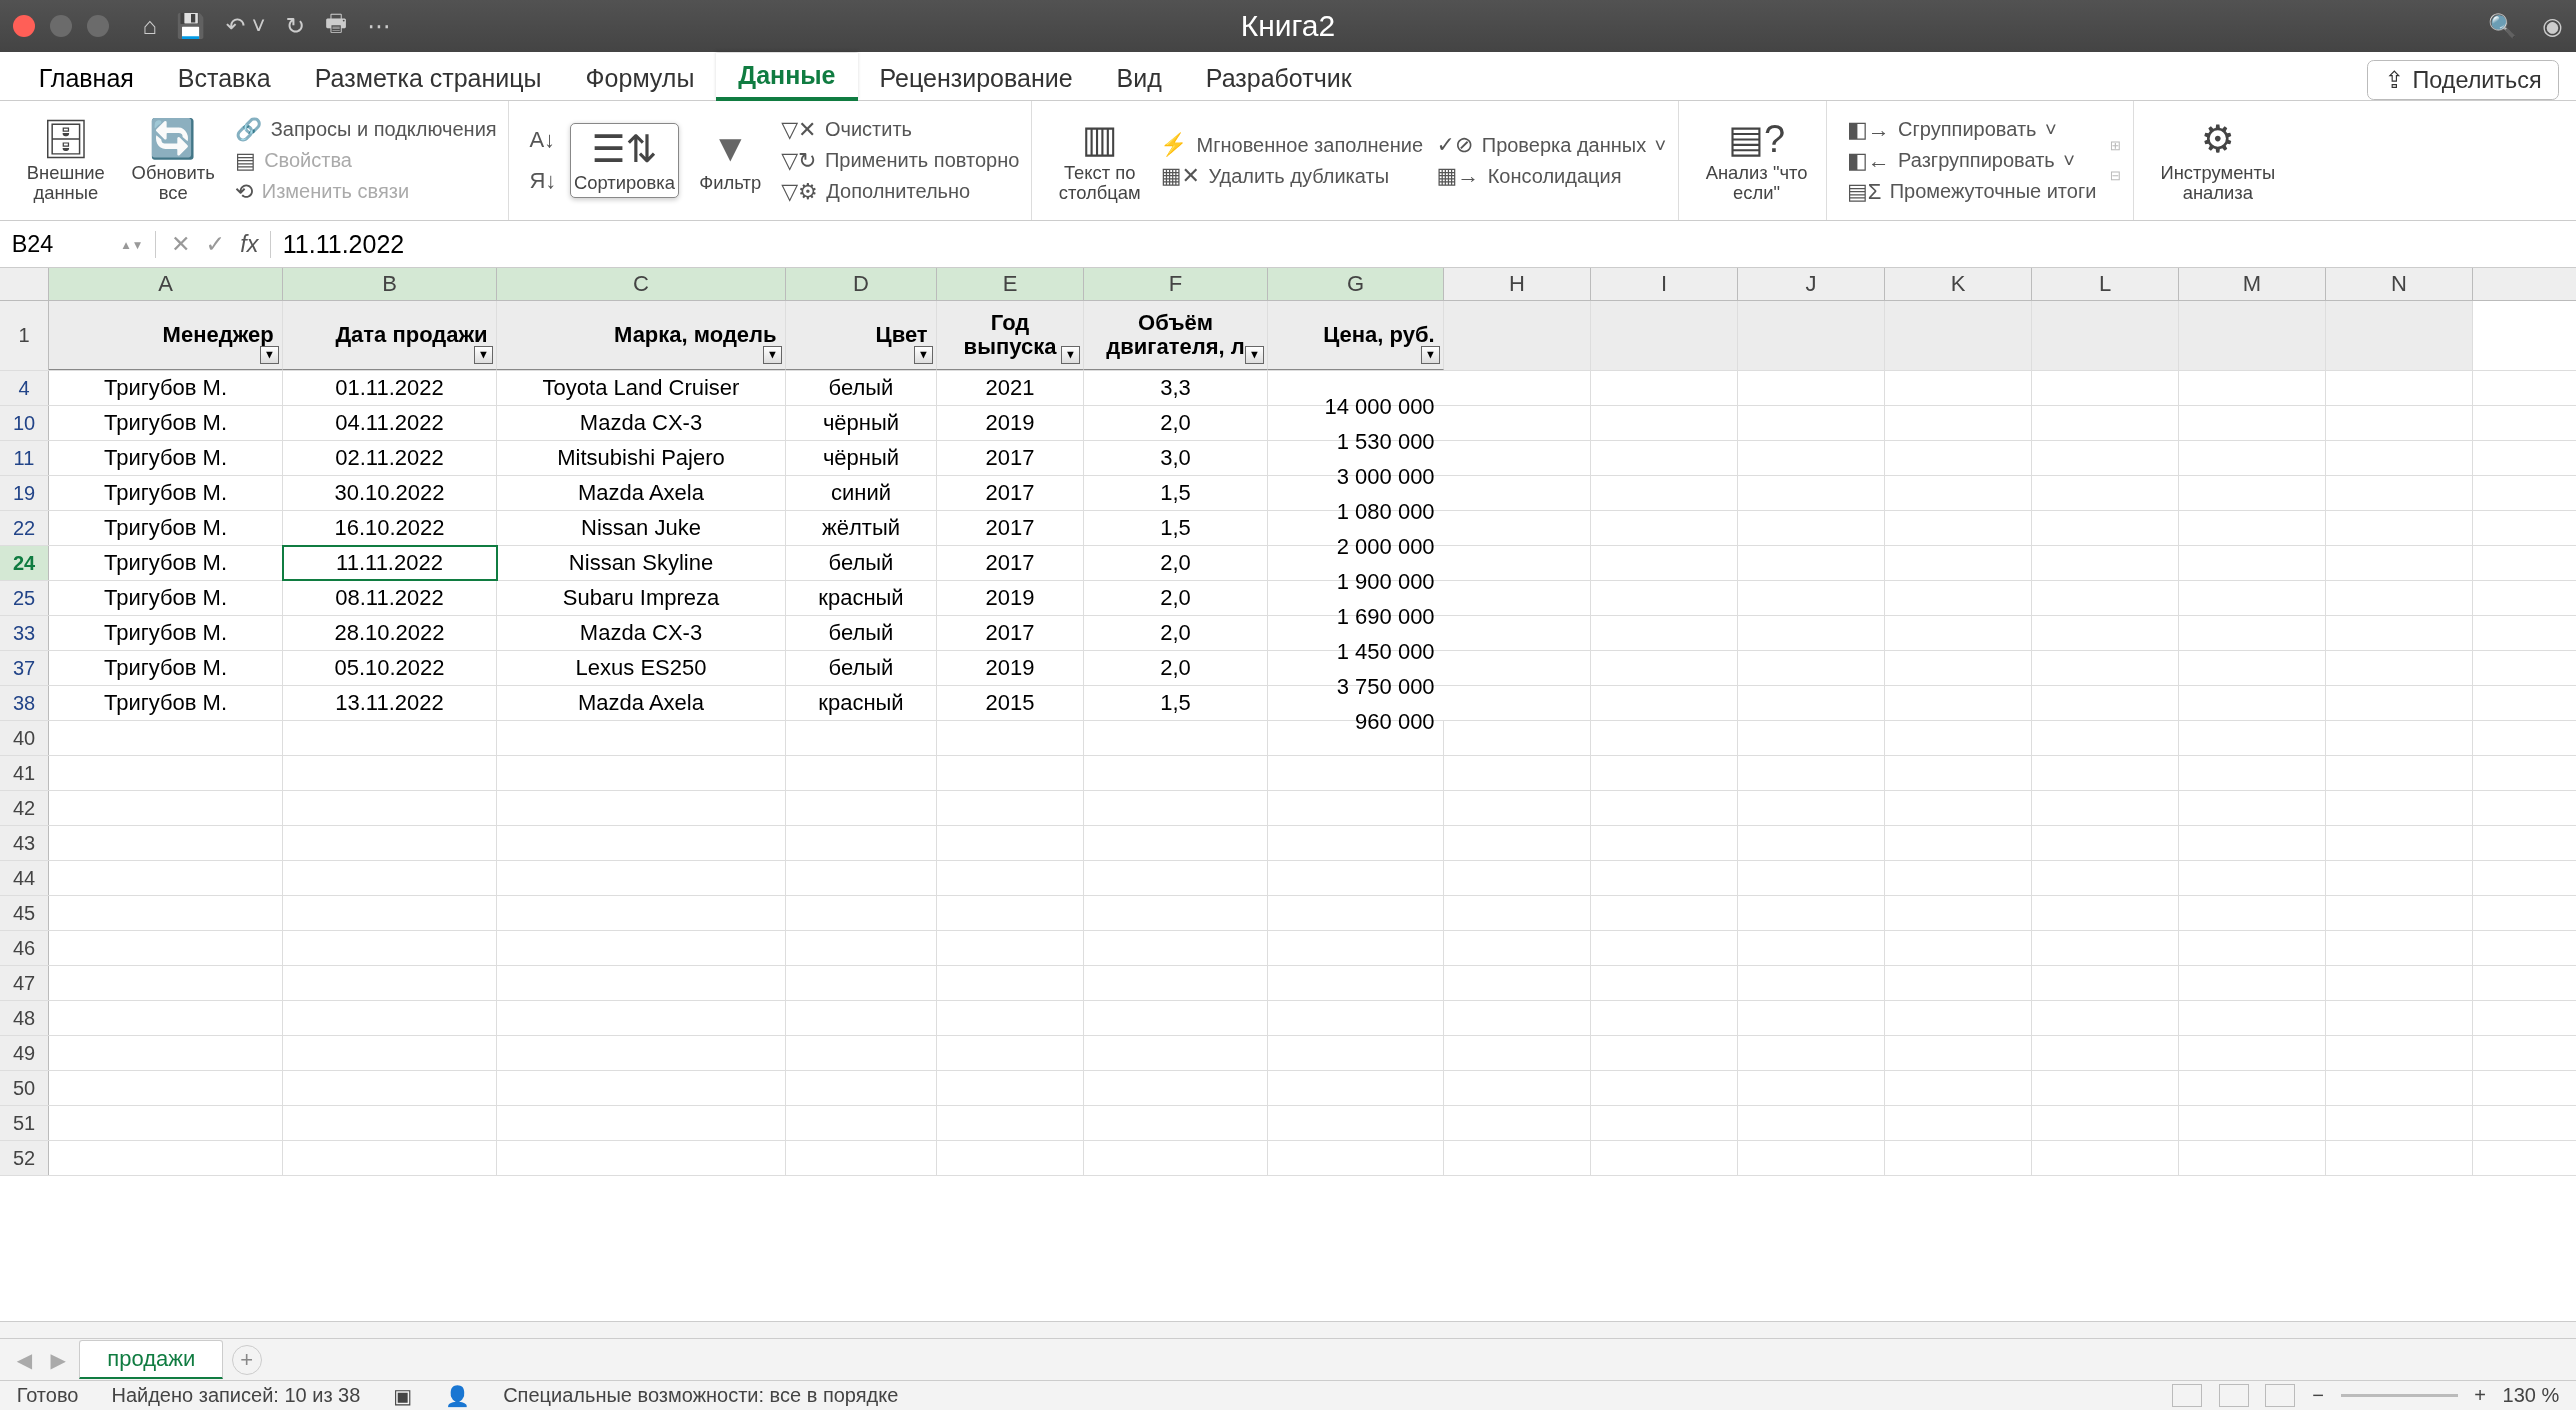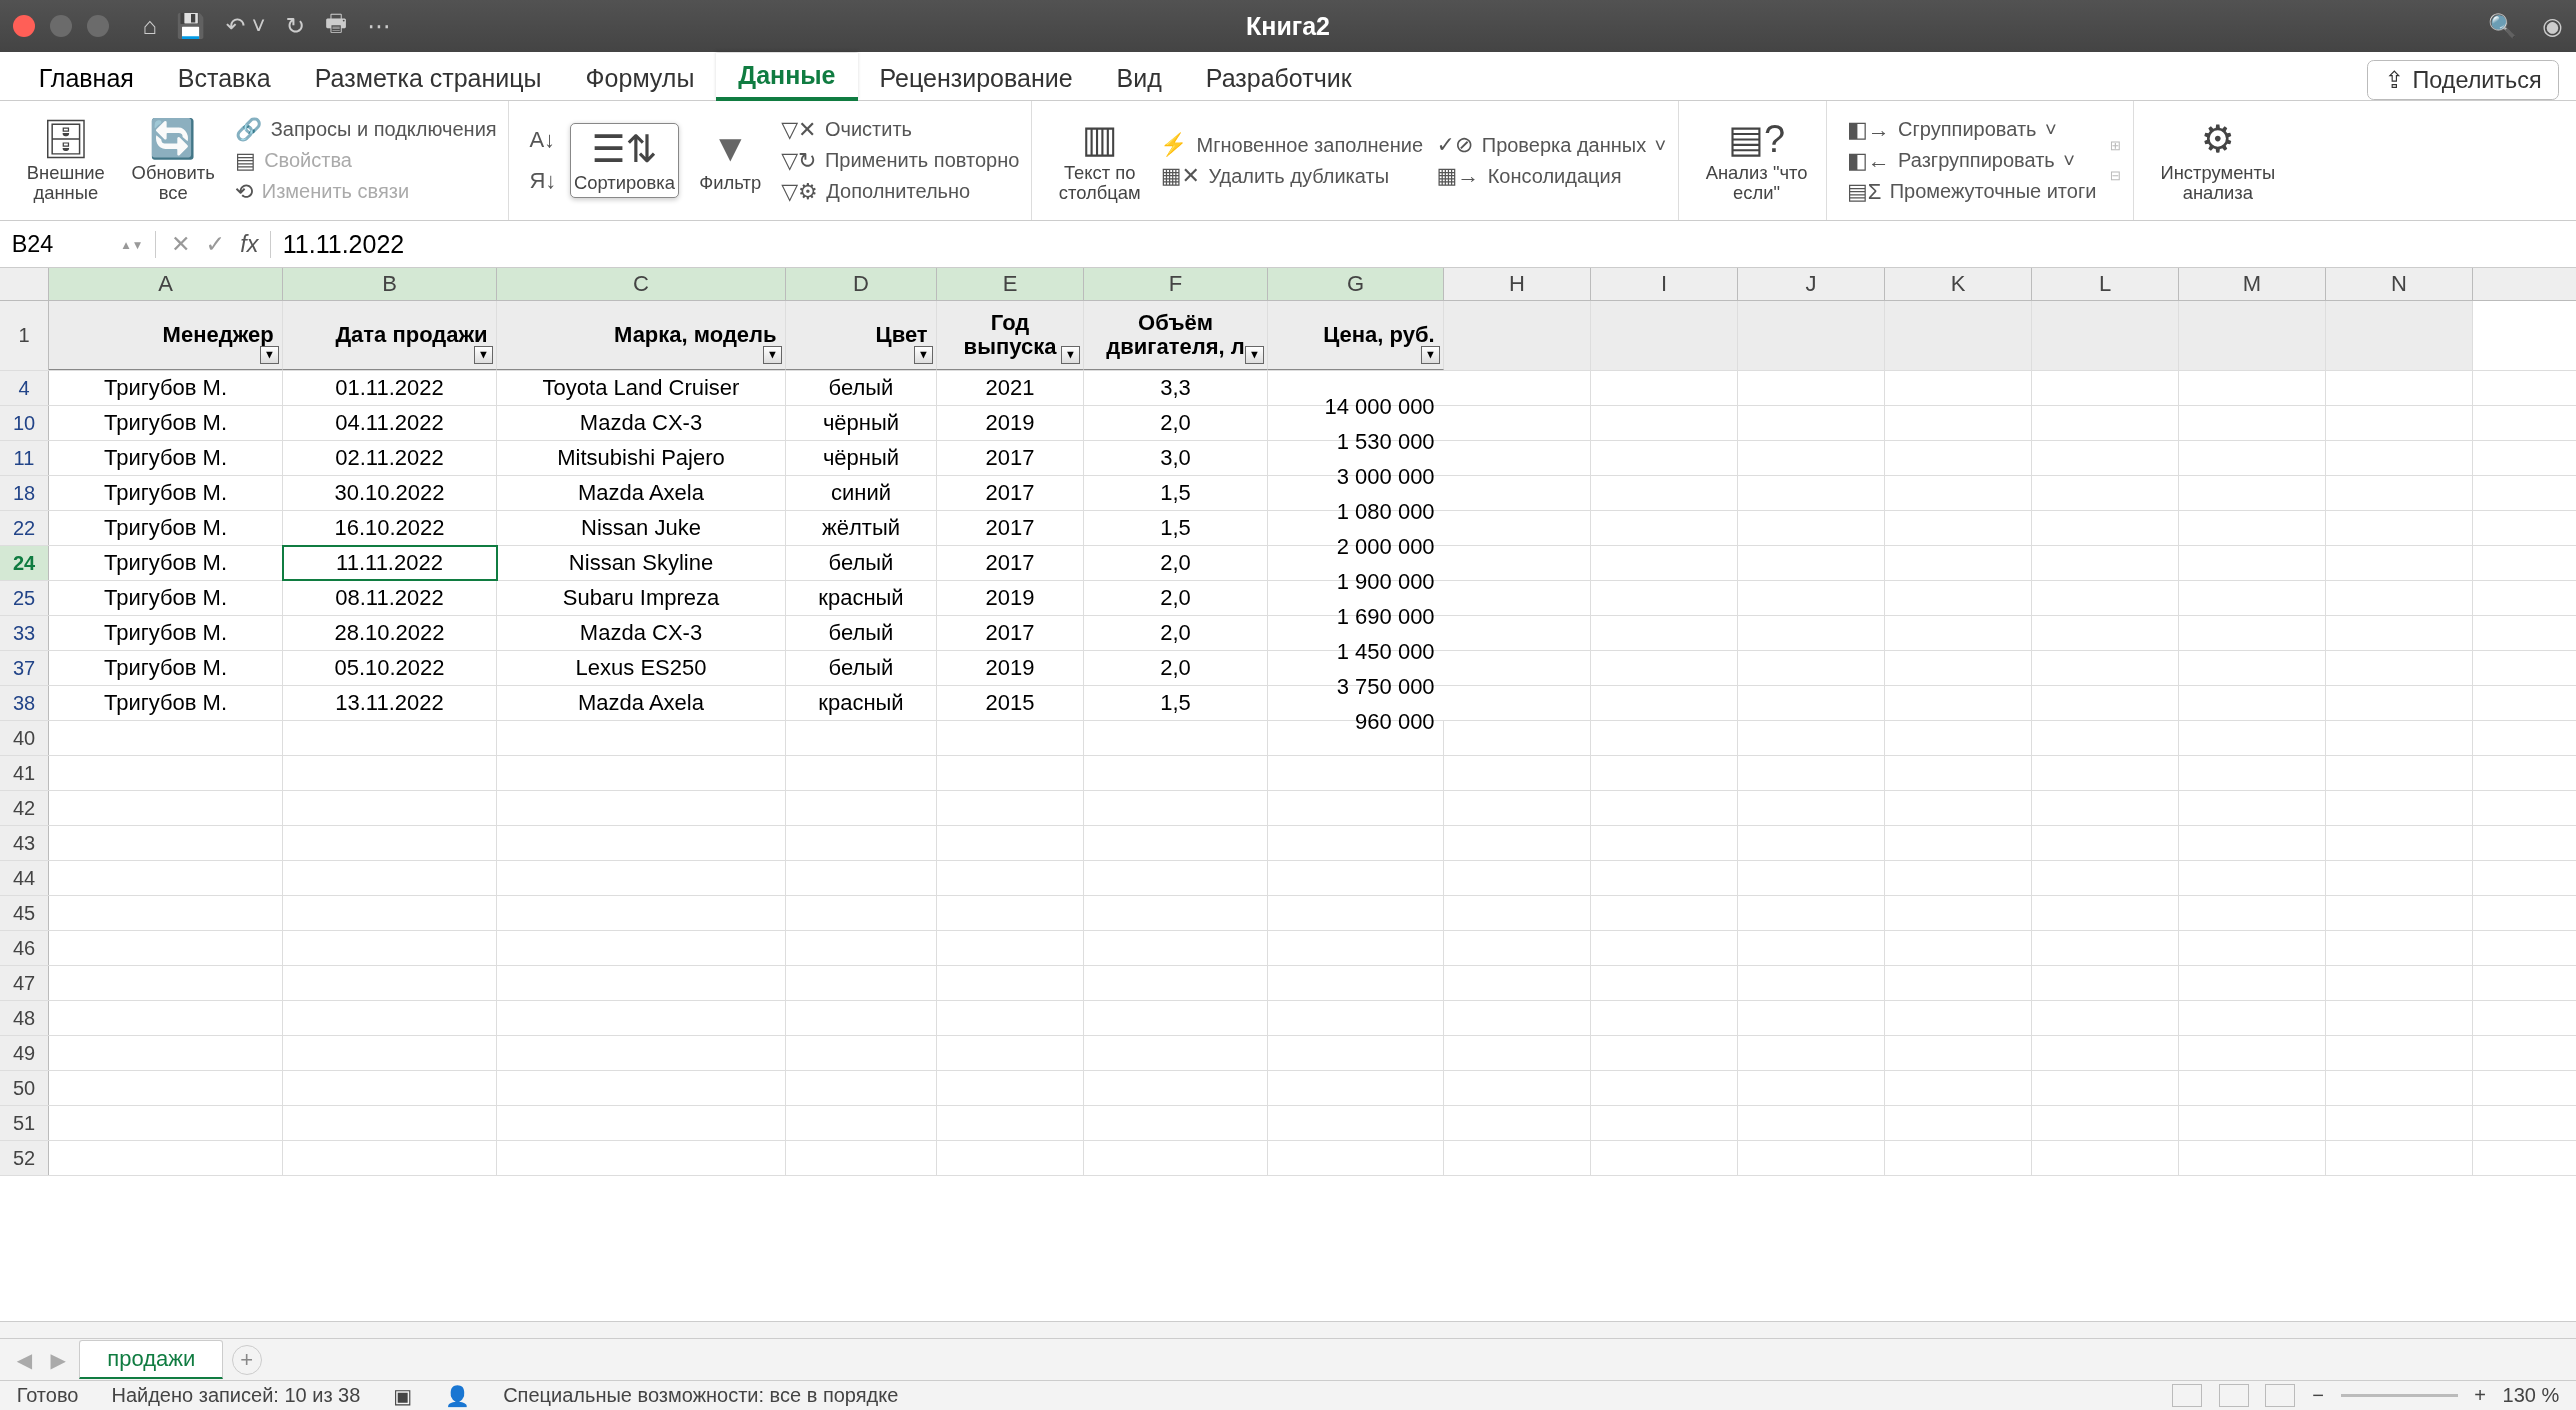--- a/index.html
+++ b/index.html
@@ -7,21 +7,21 @@
 
 
 .title-bar { height: 52px; background: linear-gradient(#525252, #444444); display: flex; align-items: center; padding: 0 13.4px; color: #fff; position: relative; }
 .traffic-lights { display: flex; gap: 15px; }
 .traffic-light { width: 22px; height: 22px; border-radius: 50%; }
 .tl-red { background: #ff5f57; }
 .tl-yellow { background: #6b6b6b; }
 .tl-green { background: #6b6b6b; }
 .title-icons { display: flex; gap: 20px; margin-left: 33px; align-items: center; color: #ccc; }
 .title-icon { font-size: 23.4px; }
-.app-title { position: absolute; left: 50%; transform: translateX(-50%); font-size: 25px; font-weight: 700; color: #fff; }
+.app-title { position: absolute; left: 50%; transform: translateX(-50%); font-size: 30px; font-weight: 400; color: #fff; }
 .title-right { margin-left: auto; display: flex; gap: 25px; align-items: center; color: #ccc; }
 
 
 .menu-bar { height: 49px; background: #fff; display: flex; align-items: flex-end; padding: 0 16.7px; border-bottom: 0.8px solid #ccc; }
 .menu-tab { padding: 8.4px 22px 6.7px 22px; font-size: 25px; color: #333; cursor: pointer; }
 .menu-tab.active { background: #fff; border-bottom: 4.2px solid #107c41; color: #107c41; font-weight: 600; position: relative; top: 0.8px; box-shadow: 0 -1.7px 3.3px rgba(0,0,0,0.15); }
 .menu-tab.large-bold { color: #000; }
 .share-btn { margin-left: auto; border: 0.8px solid #bbb; border-radius: 6.7px; padding: 5px 16.7px; font-size: 23.4px; display: flex; align-items: center; gap: 8.4px; color: #333; }
 
 
@@ -363,21 +363,21 @@
           <div class="cell wG right">3 000 000</div>
           <div class="cell wRest"></div>
           <div class="cell wRest"></div>
           <div class="cell wRest"></div>
           <div class="cell wRest"></div>
           <div class="cell wRest"></div>
           <div class="cell wRest"></div>
           <div class="cell wRest"></div>
         </div>
         <div class="row">
-          <div class="row-h">18</div>
+          <div class="row-h">19</div>
           <div class="cell wA center">Тригубов М.</div>
           <div class="cell wB center">30.10.2022</div>
           <div class="cell wC center">Mazda Axela</div>
           <div class="cell wD center">синий</div>
           <div class="cell wE center">2017</div>
           <div class="cell wF center">1,5</div>
           <div class="cell wG right">1 080 000</div>
           <div class="cell wRest"></div>
           <div class="cell wRest"></div>
           <div class="cell wRest"></div>

